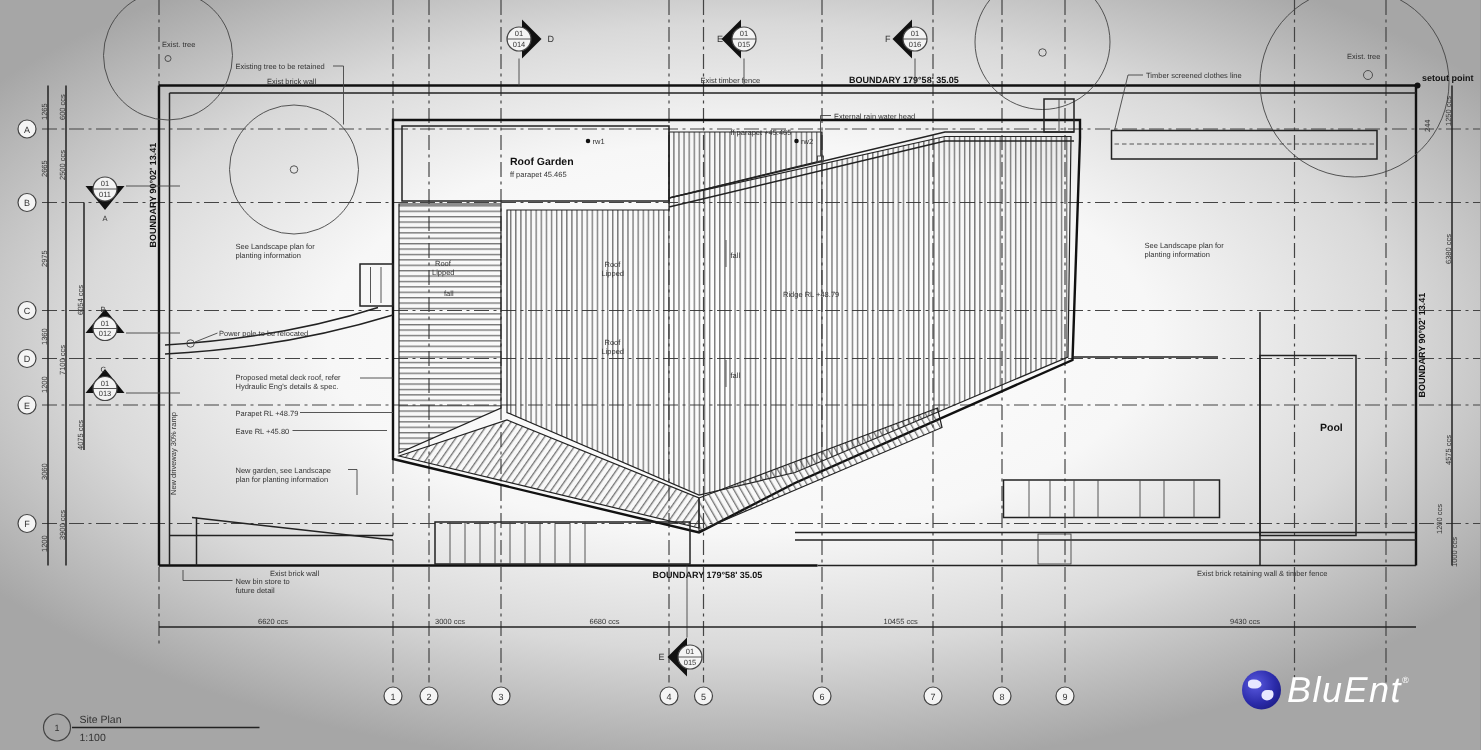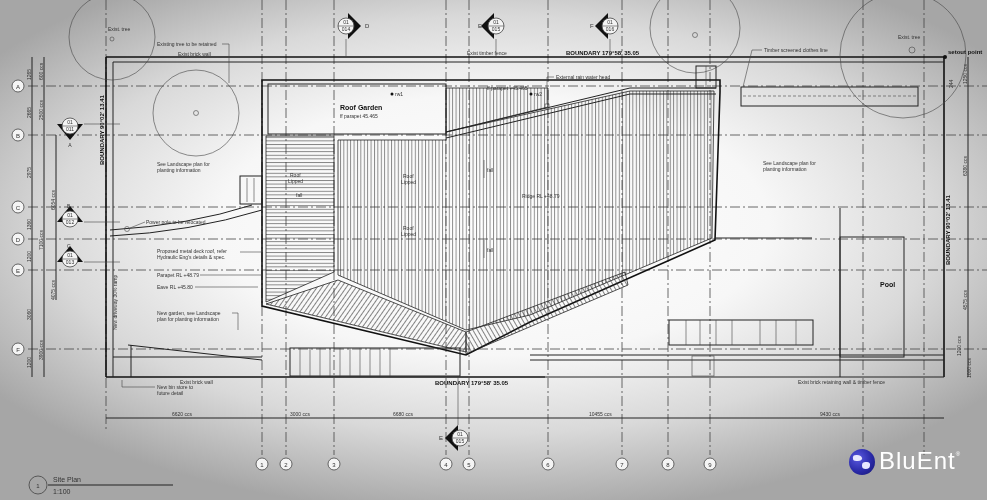--- a/index.html
+++ b/index.html
@@ -11,21 +11,21 @@
   svg text { font-family: "Liberation Sans", sans-serif; fill: #333; }
   .t-xs { font-size: 5px; }
   .t-s { font-size: 6px; }
   .t-m { font-size: 7px; }
   .t-bold { font-weight: bold; fill: #111; }
   .grid { stroke: #444; stroke-width: 0.8; stroke-dasharray: 10 3 2 3; fill: none; }
   .line { stroke: #222; stroke-width: 1; fill: none; }
   .thin { stroke: #444; stroke-width: 0.6; fill: none; }
   .thick { stroke: #111; stroke-width: 1.6; fill: none; }
   .bubble { fill: #f4f4f4; stroke: #444; stroke-width: 0.8; }
-  #logo { position: absolute; left: 849px; top: 447px; display: flex; align-items: flex-end; }
+  #logo { position: absolute; left: 828px; top: 447px; display: flex; align-items: flex-start; font-style: italic; }
   #logo .globe { width: 26px; height: 26px; border-radius: 50%;
      background: radial-gradient(circle at 35% 35%, #5a5ae0 0%, #2a2aa8 55%, #14146e 100%);
      position: relative; overflow: hidden; }
   #logo .globe::before { content: ""; position: absolute; left: 4px; top: 6px; width: 9px; height: 6px; background: #e8e8ff; border-radius: 40% 60% 50% 40%; }
   #logo .globe::after { content: ""; position: absolute; left: 13px; top: 13px; width: 8px; height: 7px; background: #e8e8ff; border-radius: 50% 40% 60% 50%; }
   #logo .brand { font-size: 24px; color: #ffffff; margin-left: 4px; letter-spacing: 1px; font-weight: normal; }
   #logo .reg { font-size: 6px; color: #ffffff; align-self: flex-start; margin-top: 4px; }
 </style>
 </head>
 <body>

